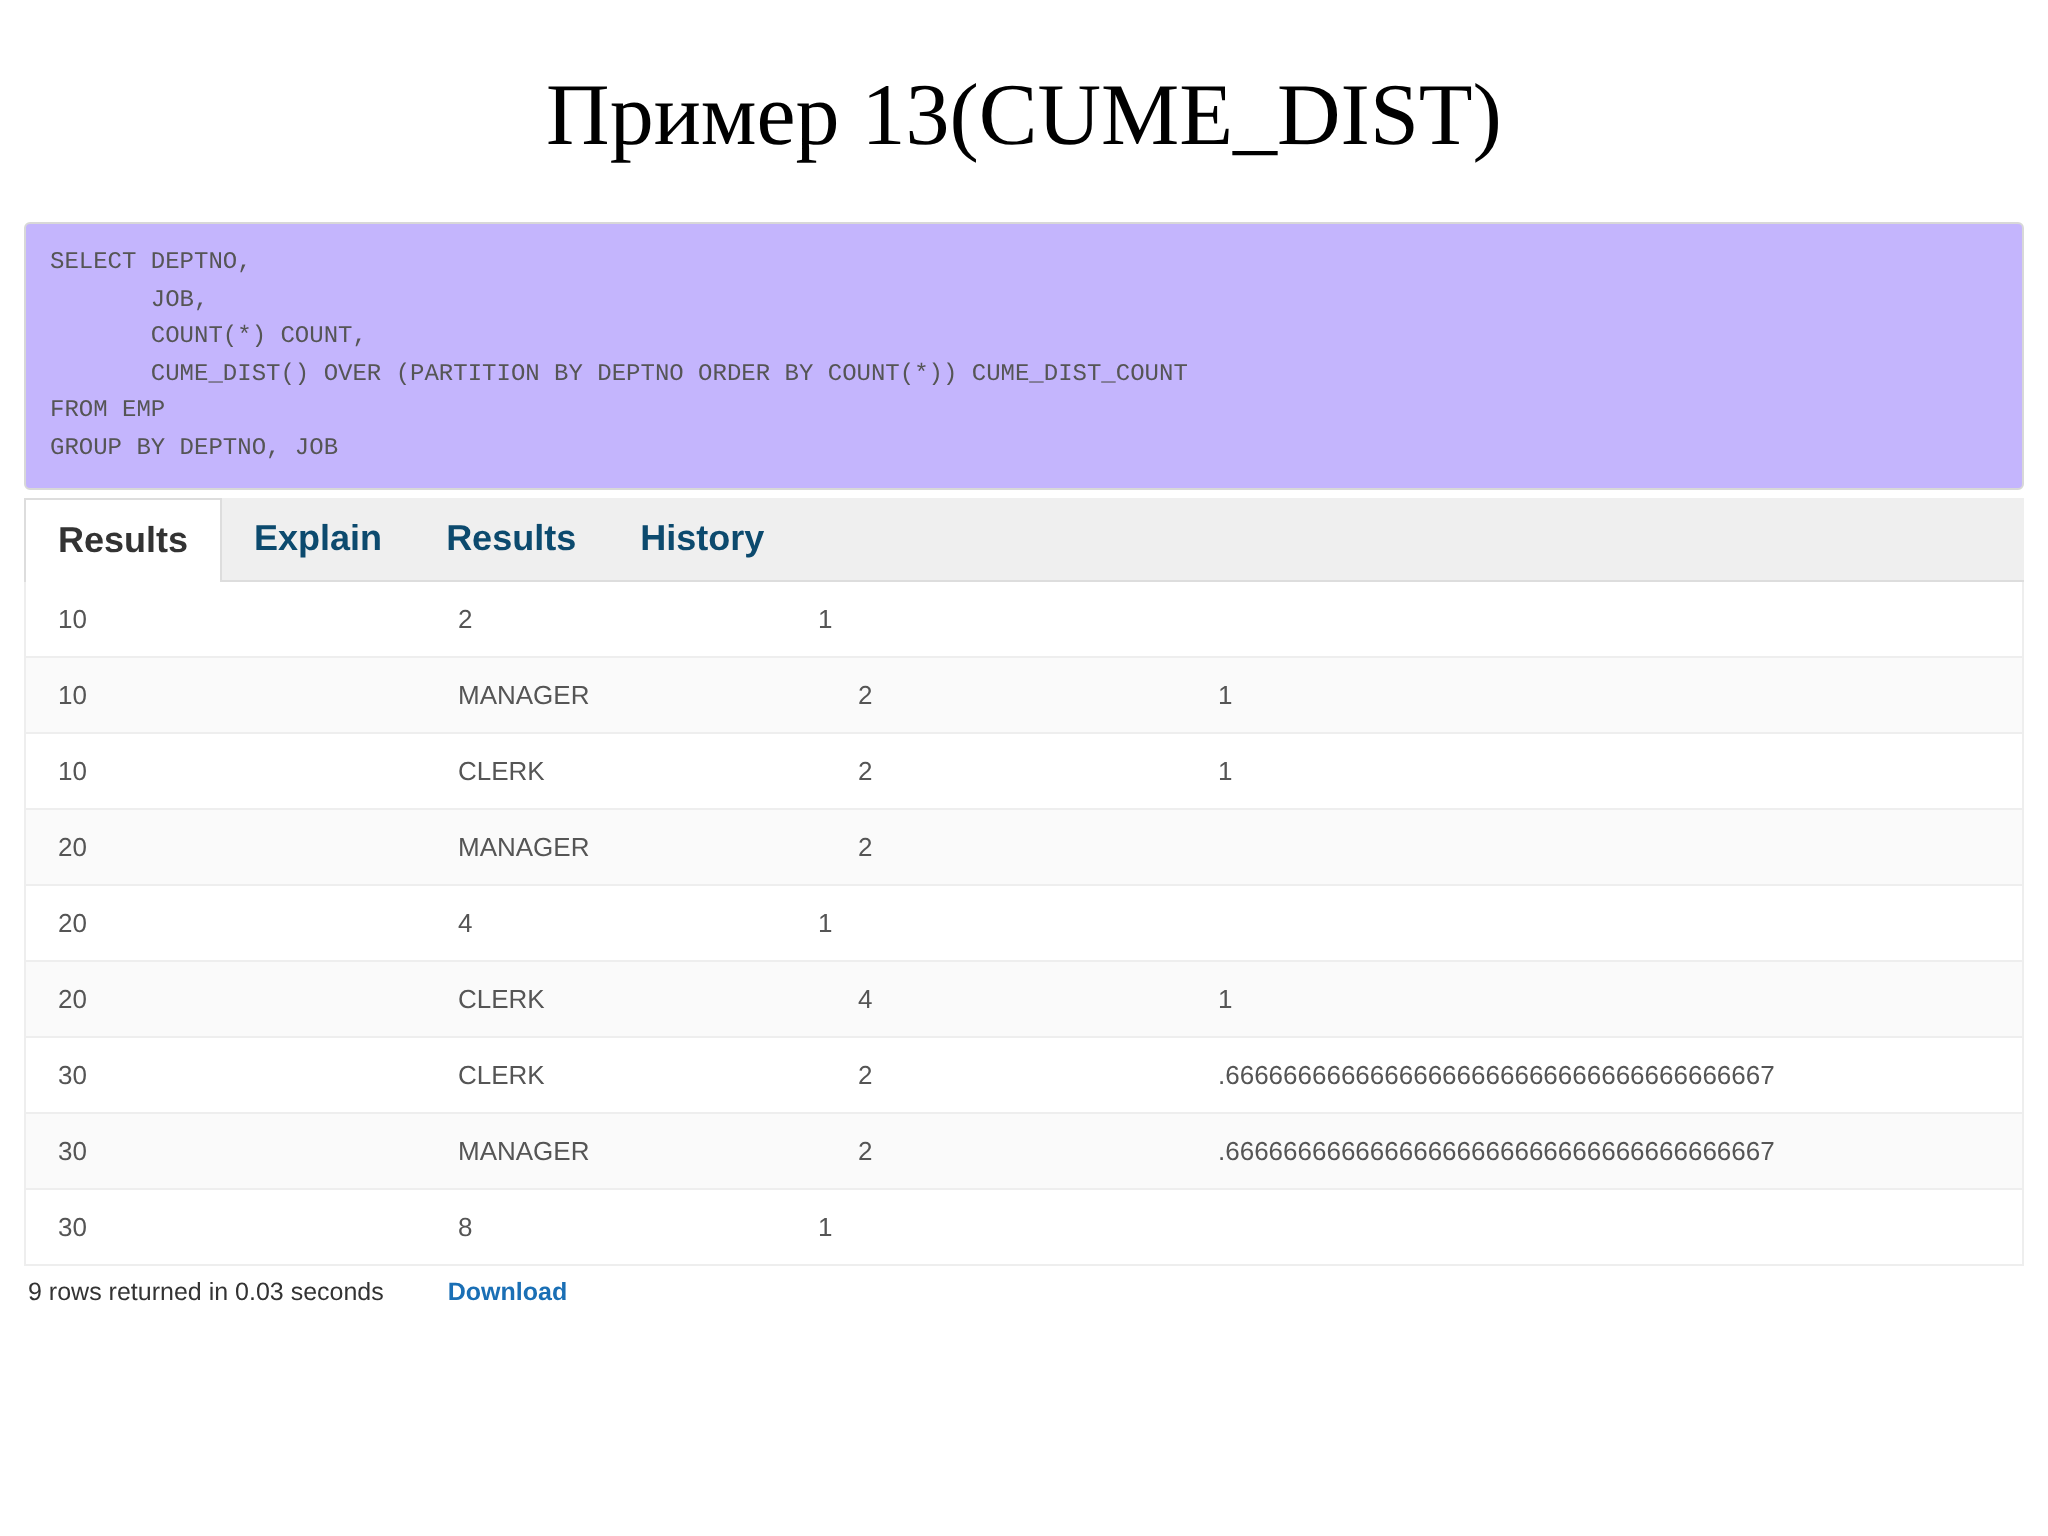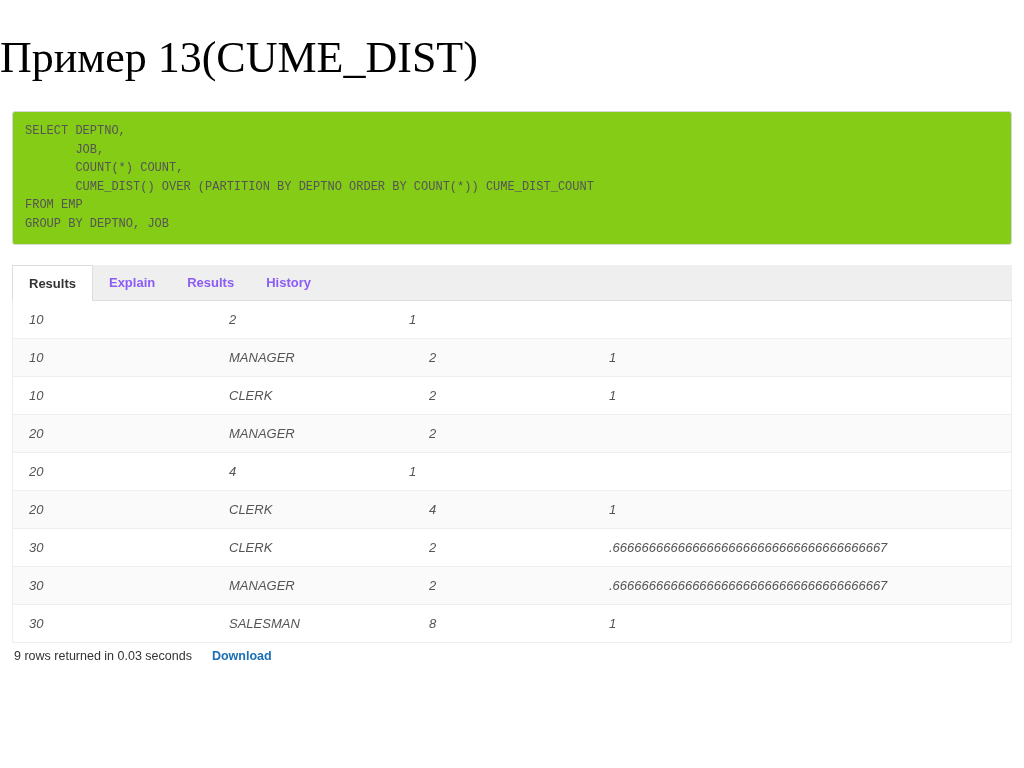--- a/index.html
+++ b/index.html
@@ -5,52 +5,52 @@
   * { box-sizing: border-box; margin: 0; padding: 0; }
   body {
     font-family: Arial, Helvetica, sans-serif;
     background: #fff;
     color: #333;
     width: 1024px;
     height: 768px;
     overflow: hidden;
   }
   .slide-title {
-    text-align: left;
+    text-align: center;
     font-size: 44px;
     font-weight: 400;
     color: #000;
     padding: 32px 0 28px 0;
     font-family: "Times New Roman", Calibri, Arial, sans-serif;
   }
   .sql-panel {
     margin: 0 12px 0 12px;
-    background: #84cc16;
+    background: #c4b5fd;
     border: 1px solid #d8d8d8;
     border-radius: 3px;
     padding: 10px 12px;
   }
   .sql-code {
     font-family: "Courier New", monospace;
     font-size: 12px;
     line-height: 1.55;
     color: #555;
     white-space: pre;
   }
   .tabs {
     display: flex;
     align-items: flex-end;
     background: #efefef;
     border-bottom: 1px solid #ddd;
-    margin: 20px 12px 0 12px;
-    font-size: 13px;
+    margin: 4px 12px 0 12px;
+    font-size: 18px;
   }
   .tab {
     padding: 10px 16px;
-    color: #8b5cf6;
+    color: #0c4a6e;
     cursor: pointer;
     font-weight: 700;
     border-right: none;
   }
   .tab.active {
     background: #fff;
     color: #333;
     border-top: 1px solid #ddd;
     border-left: 1px solid #ddd;
     border-right: 1px solid #ddd;
@@ -66,30 +66,29 @@
     border-bottom: 1px solid #eee;
     font-size: 13px;
     color: #555;
   }
   .row:nth-child(even) { background: #fafafa; }
   .cell {
     padding: 11px 10px 11px 16px;
     overflow: hidden;
     text-overflow: ellipsis;
     white-space: nowrap;
-    font-style: italic;
   }
   .c0 { width: 200px; }
   .c1 { width: 200px; }
   .c2 { width: 180px; }
   .c3 { flex: 1; }
   .status-bar {
     display: flex;
     align-items: center;
-    gap: 20px;
+    gap: 32px;
     margin: 4px 12px 0 12px;
     font-size: 12.5px;
     color: #333;
     padding: 2px 2px;
   }
   .download-link {
     color: #1a6fb5;
     cursor: pointer;
     font-weight: bold;
   }
@@ -156,21 +155,20 @@
     <div class="cell c3">.66666666666666666666666666666666666667</div>
   </div>
   <div class="row">
     <div class="cell c0">30</div>
     <div class="cell c1">MANAGER</div>
     <div class="cell c2">2</div>
     <div class="cell c3">.66666666666666666666666666666666666667</div>
   </div>
   <div class="row">
     <div class="cell c0">30</div>
-    <div class="cell c1">SALESMAN</div>
     <div class="cell c2">8</div>
     <div class="cell c3">1</div>
   </div>
 </div>
 
 <div class="status-bar">
   <span>9 rows returned in 0.03 seconds</span>
   <span class="download-link">Download</span>
 </div>
 

